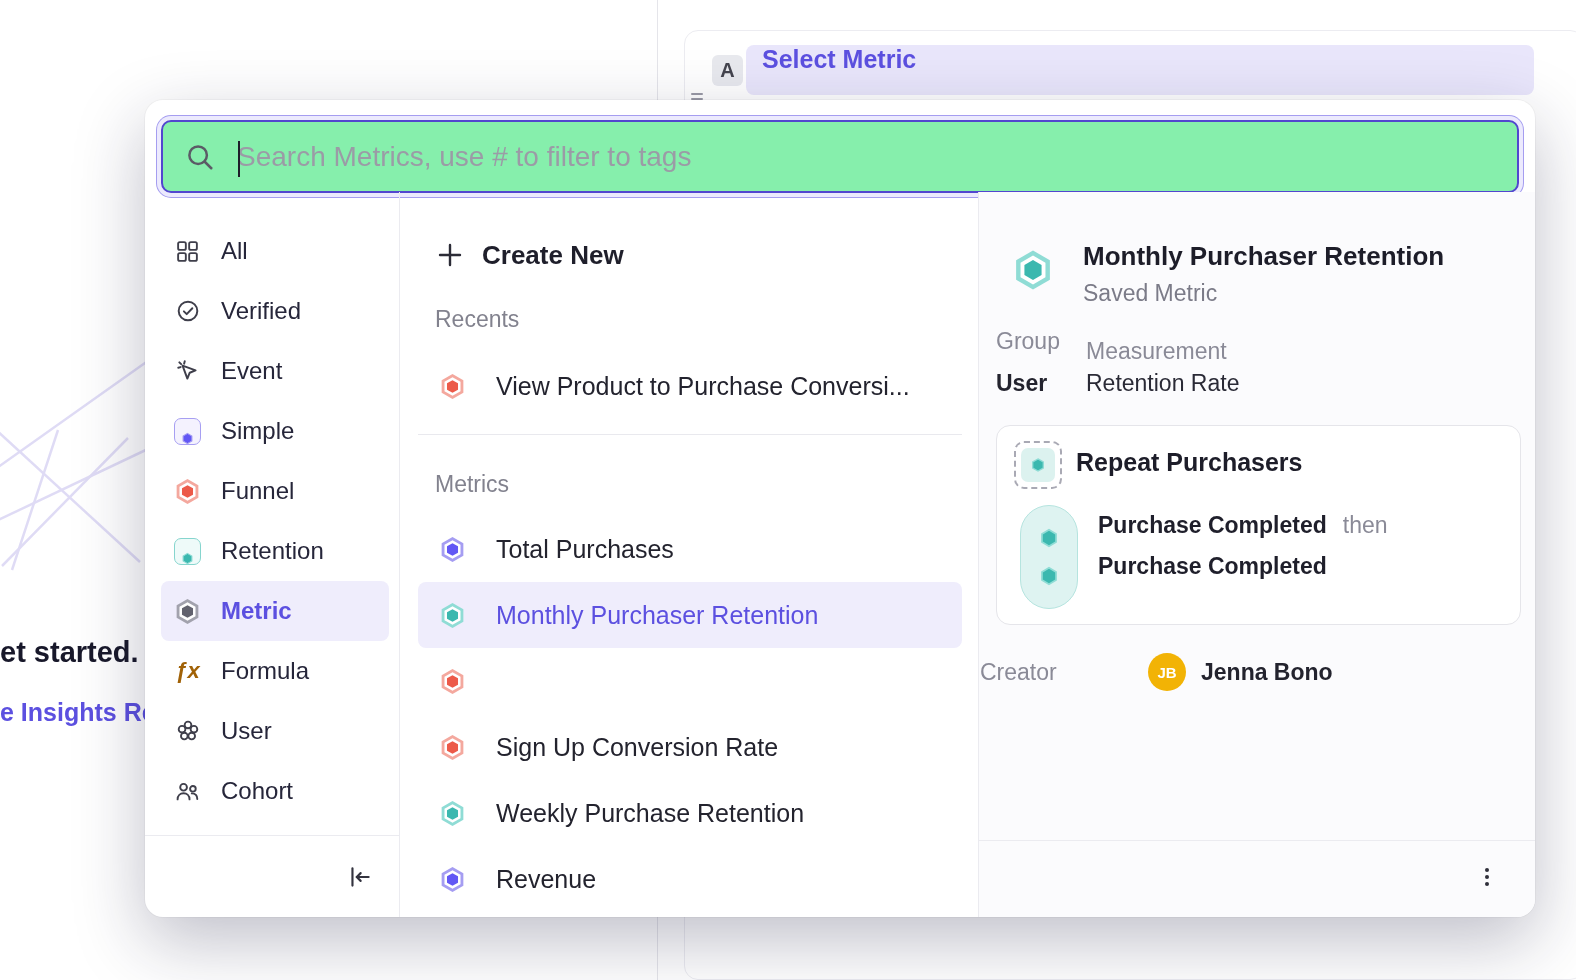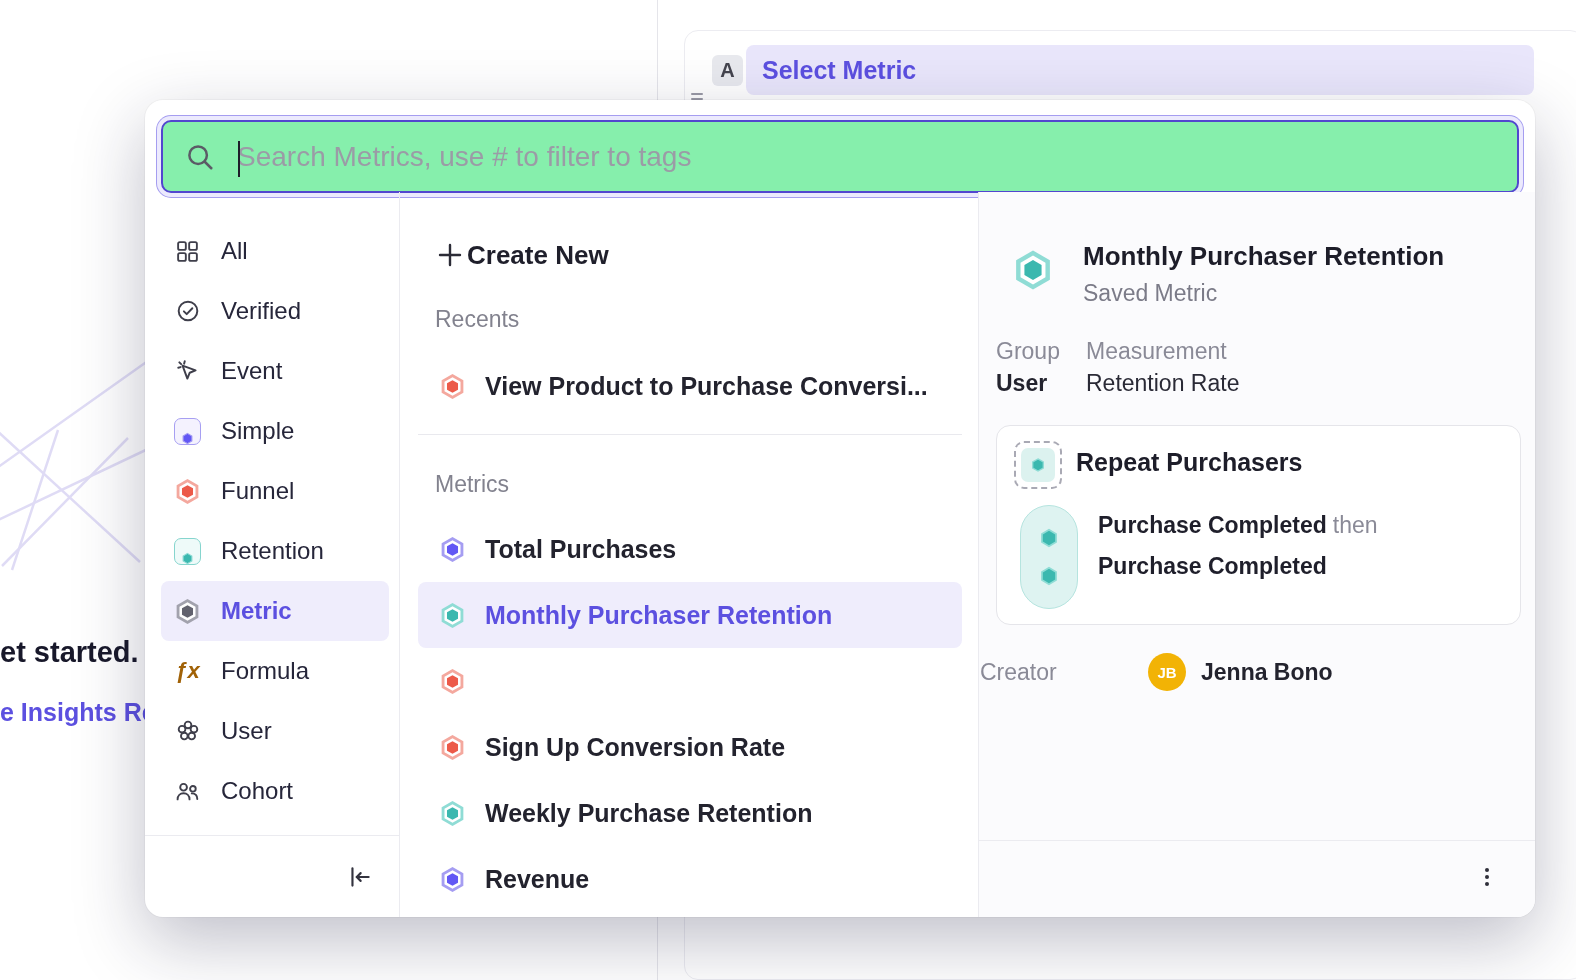--- a/index.html
+++ b/index.html
@@ -15,21 +15,21 @@
     font-size:25px; font-weight:600; color:#5c50e0; cursor:pointer; }
 
   
   .query-card { position:absolute; left:684px; top:30px; width:900px; height:950px;
     background:#fff; border:1px solid #ececf1; border-radius:14px; }
   .grip { position:absolute; left:6px; top:62px; width:12px; }
   .grip span { display:block; height:2px; background:#9a9aa6; margin-bottom:3px; border-radius:1px; }
   .chip-a { position:absolute; left:27px; top:24px; width:31px; height:31px; background:#e8e9ee; border-radius:6px;
     display:flex; align-items:center; justify-content:center; font-size:20px; font-weight:700; color:#44444e; }
   .select-metric { position:absolute; left:61px; top:14px; width:788px; height:50px; background:#e9e6fb;
-    border-radius:8px; display:flex; align-items:center; padding-left:16px;
+    border-radius:8px; display:flex; align-items:flex-start; padding-left:16px;
     font-size:25px; font-weight:700; color:#5c50e0; cursor:pointer; }
 
   
   .modal { position:absolute; left:145px; top:100px; width:1390px; height:817px; background:#fff;
     border-radius:18px; box-shadow:0 24px 70px rgba(25,25,60,.28), 0 0 0 1px rgba(0,0,0,.03); z-index:10; overflow:hidden; }
 
   .search-wrap { position:absolute; left:16px; top:20px; right:16px; height:73px;
     border:2px solid #5246cf; border-radius:10px; background:#86efac;
     box-shadow:0 0 0 4px #eceafd, 0 0 0 5px #a59df0; display:flex; align-items:center; padding-left:22px; }
   .search-wrap svg { flex:none; }
@@ -50,56 +50,56 @@
   .sq.purple { border:1.5px solid #a79ff2; background:#f4f2fe; }
   .sq.teal   { border:1.5px solid #86d5ce; background:#eefaf9; }
   .sq .hex   { width:15px; height:15px; }
   .fx-glyph { font-size:22px; font-style:italic; font-weight:600; color:#a16207; }
   .sb-footer-line { position:absolute; left:0; top:643px; width:255px; height:1px; background:#ebebf0; }
   .collapse-btn { position:absolute; left:201px; top:671px; width:28px; height:28px; cursor:pointer; }
 
   
   .list-col { position:absolute; left:256px; top:0; bottom:0; width:577px; }
   .list-inner { padding:36px 16px 0 17px; }
-  .create-row { display:flex; align-items:center; gap:2px; height:54px; padding-left:17px;
+  .create-row { display:flex; align-items:center; gap:17px; height:54px; padding-left:17px;
     font-size:26px; font-weight:700; color:#1f1f2b; cursor:pointer; }
   .sec { font-size:23px; color:#82828e; font-weight:500; padding-left:17px; }
   .sec.recents { margin-top:23px; height:28px; line-height:28px; }
   .sec.metrics { margin-top:35px; height:28px; line-height:28px; }
-  .row { display:flex; align-items:center; height:66px; padding:0 14px 0 21px; gap:19px; border-radius:8px;
-    font-size:25px; font-weight:700; color:#23232e; cursor:pointer; white-space:nowrap; overflow:hidden; }
+  .row { display:flex; align-items:center; height:66px; padding:0 14px 0 21px; gap:30px; border-radius:8px;
+    font-size:25px; font-weight:400; color:#23232e; cursor:pointer; white-space:nowrap; overflow:hidden; }
   .row .hex { width:27px; height:27px; flex:none; }
   .row.recent { height:64px; margin-top:21px; }
   .row.selected { background:#efedfc; color:#5c50e0; }
   .rows-start { margin-top:18px; }
   .hr { height:1px; background:#e9e9ee; margin-top:16px; }
   .hex { display:block; }
 
   
   .preview { position:absolute; left:833px; top:0; bottom:0; width:557px; background:#fbfbfd; border-left:1px solid #ebebf0; }
   .pv-hex { position:absolute; left:33px; top:57px; width:42px; height:42px; }
   .pv-title { position:absolute; left:104px; top:49px; font-size:26px; font-weight:700; color:#1d1d29; white-space:nowrap; }
   .pv-sub { position:absolute; left:104px; top:88px; font-size:23px; color:#7b7b88; }
-  .pv-glabel { position:absolute; left:17px; top:146px; font-size:23px; color:#8a8a97; font-weight:500; }
+  .pv-glabel { position:absolute; left:17px; top:136px; font-size:23px; color:#8a8a97; font-weight:500; }
   .pv-mlabel { position:absolute; left:107px; top:146px; font-size:23px; color:#8a8a97; font-weight:500; }
   .pv-gvalue { position:absolute; left:17px; top:178px; font-size:23px; font-weight:700; color:#23232e; }
   .pv-mvalue { position:absolute; left:107px; top:178px; font-size:23px; font-weight:500; color:#2a2a36; }
 
   .pv-card { position:absolute; left:17px; top:233px; width:525px; height:200px; background:#fff;
     border:1px solid #e5e5ea; border-radius:14px; }
   .dashed-ic { position:absolute; left:17px; top:15px; width:48px; height:48px; border:2px dashed #a9a9b4;
     border-radius:10px; display:flex; align-items:center; justify-content:center; background:#fff; }
   .dashed-in { width:34px; height:34px; border-radius:7px; background:#dcf2ef; display:flex; align-items:center; justify-content:center; }
   .dashed-in .hex { width:18px; height:18px; }
   .pv-card-title { position:absolute; left:79px; top:22px; font-size:25px; font-weight:700; color:#1d1d29; }
   .pill { position:absolute; left:23px; top:79px; width:58px; height:104px; border-radius:29px; background:#def3f1;
     border:1px solid #b5e4df; display:flex; flex-direction:column; align-items:center; justify-content:center; gap:14px; }
   .pill .hex { width:24px; height:24px; }
   .step1 { position:absolute; left:101px; top:86px; font-size:23px; font-weight:700; color:#1f1f2b; white-space:nowrap; }
-  .step1 .then { color:#8a8a97; font-weight:400; margin-left:6px; }
+  .step1 .then { color:#8a8a97; font-weight:400; margin-left:16px; }
   .step2 { position:absolute; left:101px; top:127px; font-size:23px; font-weight:700; color:#1f1f2b; white-space:nowrap; }
 
   .pv-creator-label { position:absolute; left:1px; top:467px; font-size:23px; color:#8a8a97; }
   .avatar { position:absolute; left:169px; top:461px; width:38px; height:38px; border-radius:50%; background:#f2b305;
     color:#fff; font-size:15px; font-weight:700; display:flex; align-items:center; justify-content:center; }
   .pv-creator-name { position:absolute; left:222px; top:467px; font-size:23px; font-weight:600; color:#23232e; }
   .pv-footer-line { position:absolute; left:0; right:0; top:648px; height:1px; background:#ebebf0; }
   .kebab { position:absolute; right:34px; top:671px; width:28px; height:28px; cursor:pointer;
     display:flex; align-items:center; justify-content:center; }
 </style>

